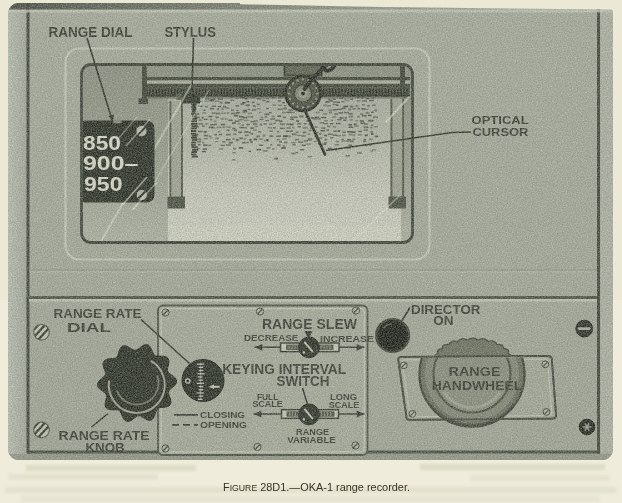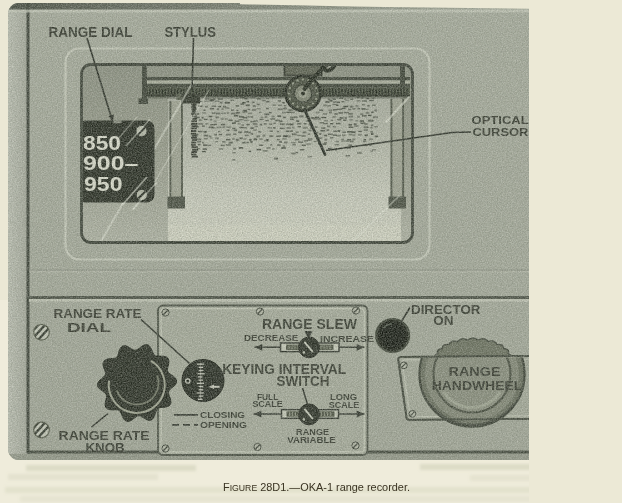--- a/index.html
+++ b/index.html
@@ -1,16 +1,16 @@
 <!DOCTYPE html>
 <html><head>
 <meta charset="utf-8">
 <style>
   html,body{margin:0;padding:0;background:#ece9d6;}
-  .stage{position:relative;width:529px;height:503px;overflow:hidden;
+  .stage{position:relative;width:622px;height:503px;overflow:hidden;
          font-family:"Liberation Sans",sans-serif;}
   svg text{font-family:"Liberation Sans",sans-serif;}
 </style>
 </head>
 <body>
 <div class="stage">
 <svg width="622" height="503" viewBox="0 0 622 503" xmlns="http://www.w3.org/2000/svg">
 <defs>
   <clipPath id="photoClip">
           <rect x="8" y="3" width="605" height="457" rx="11"></rect>

